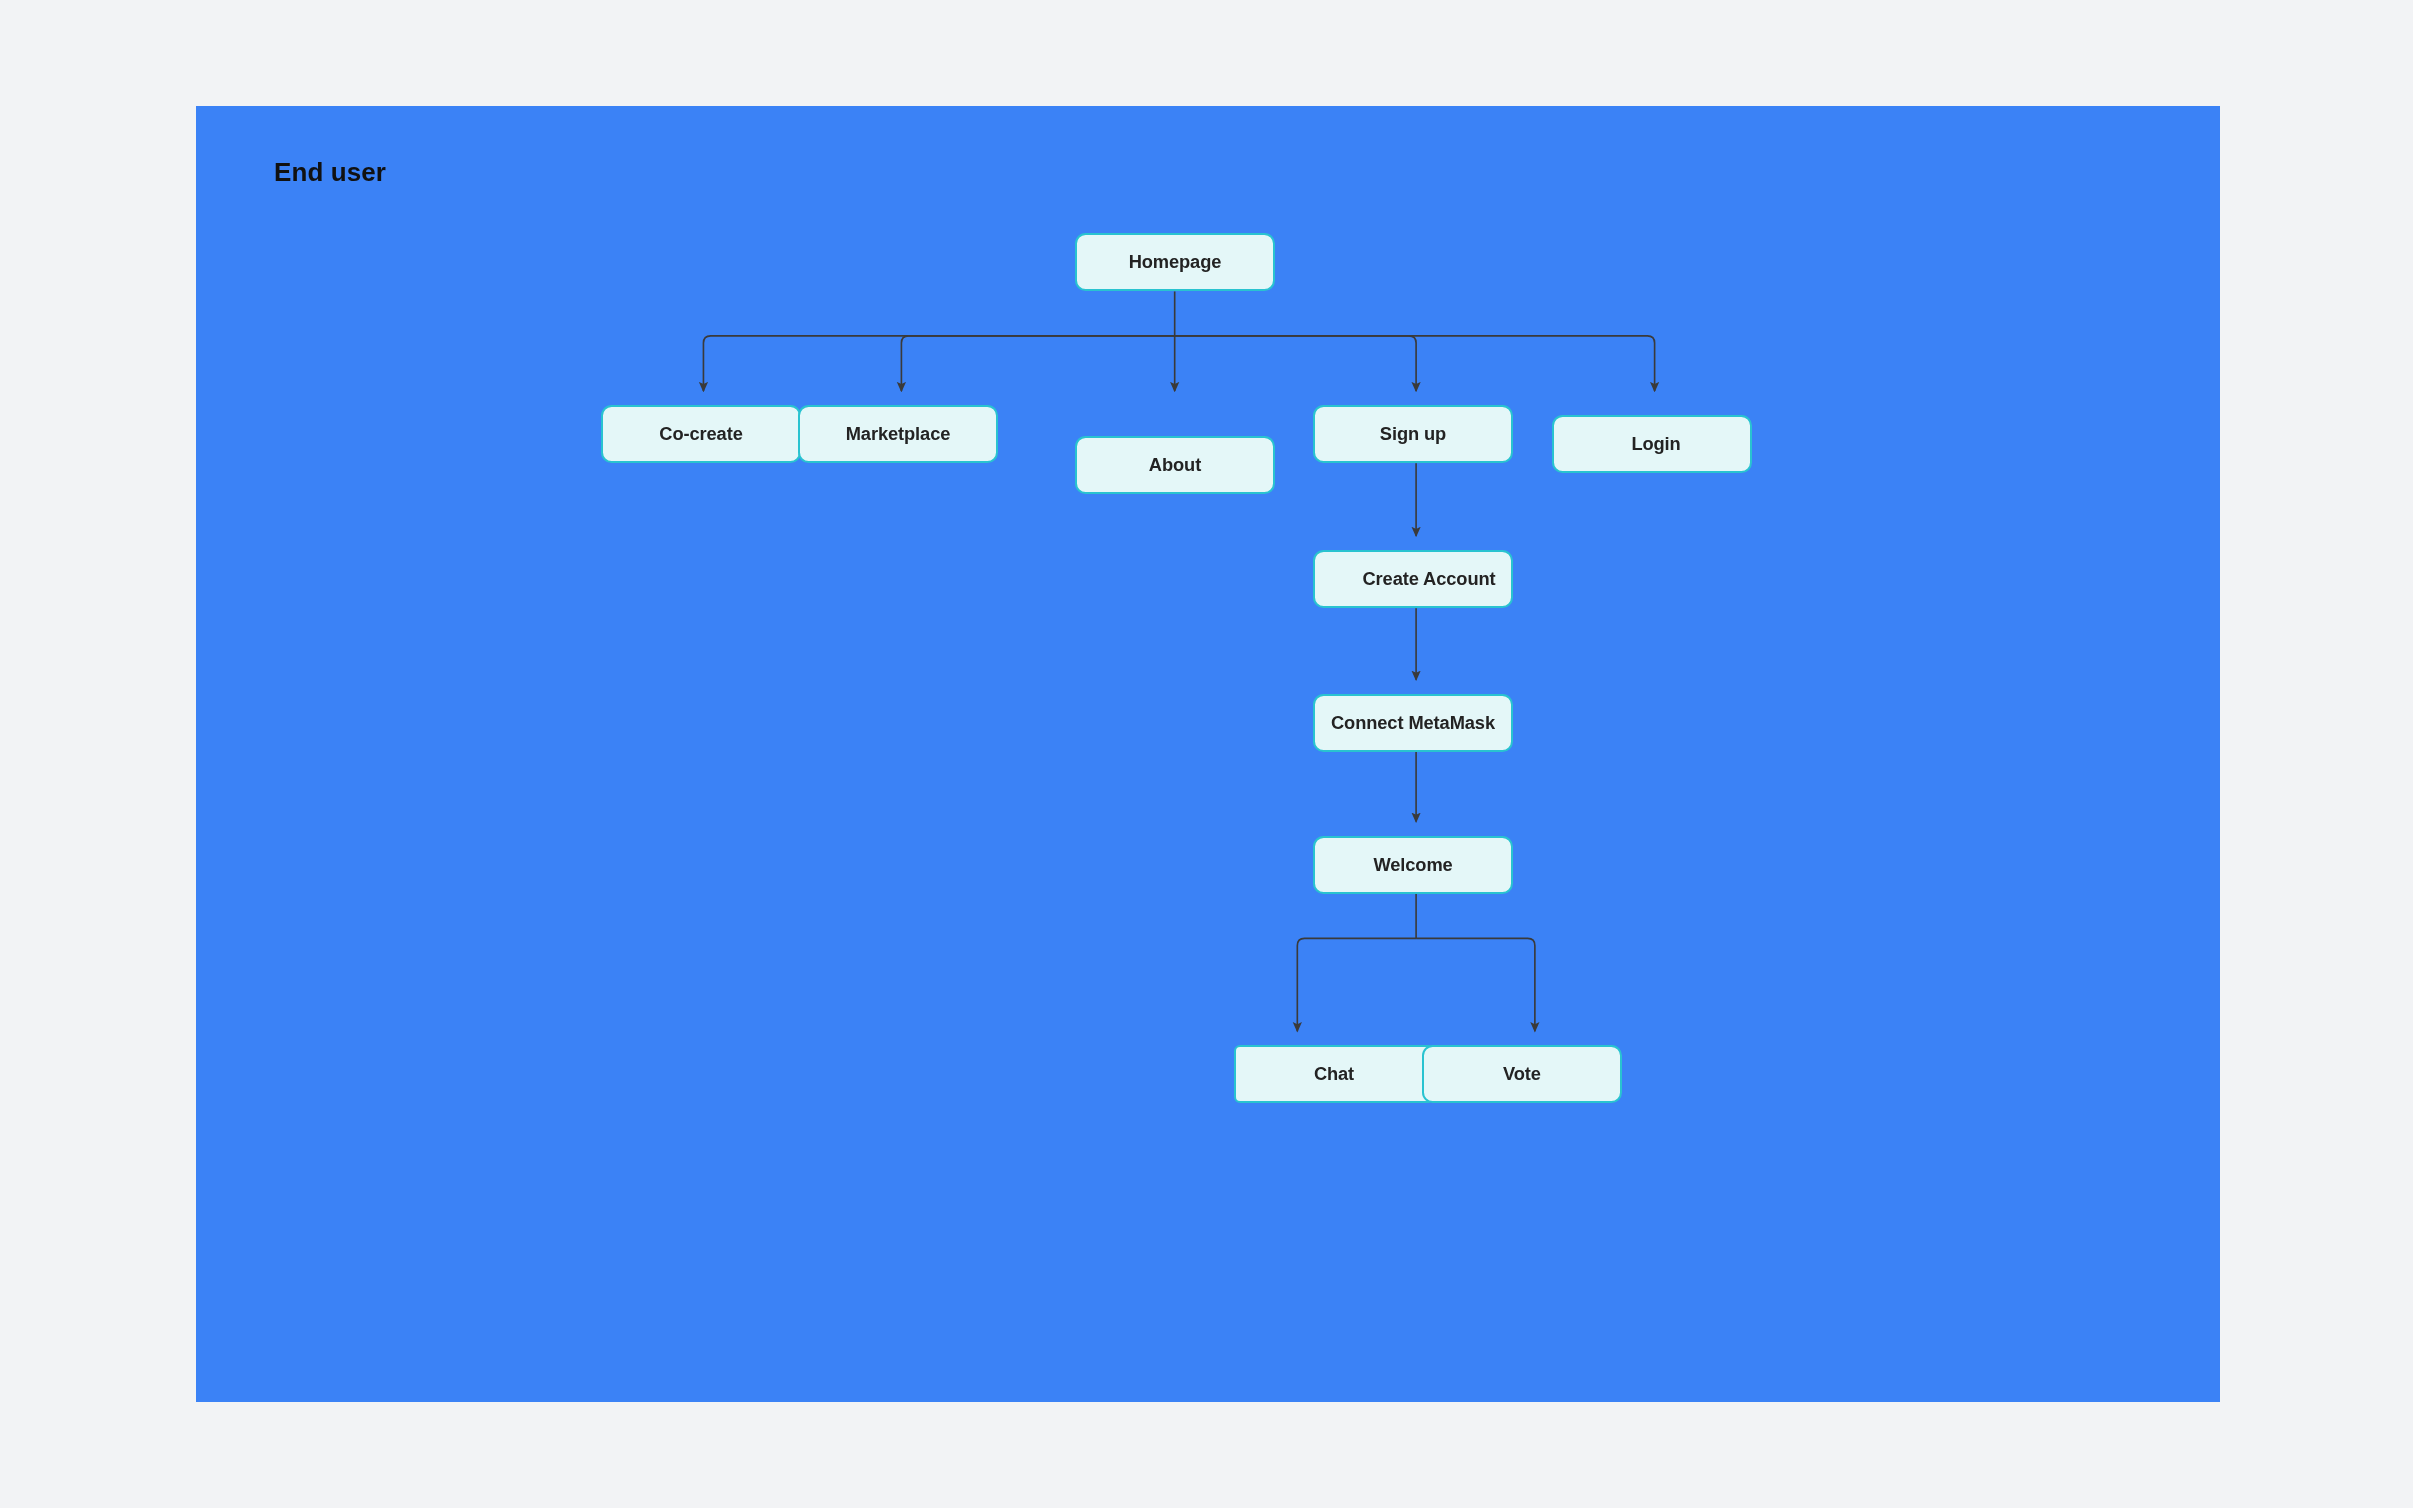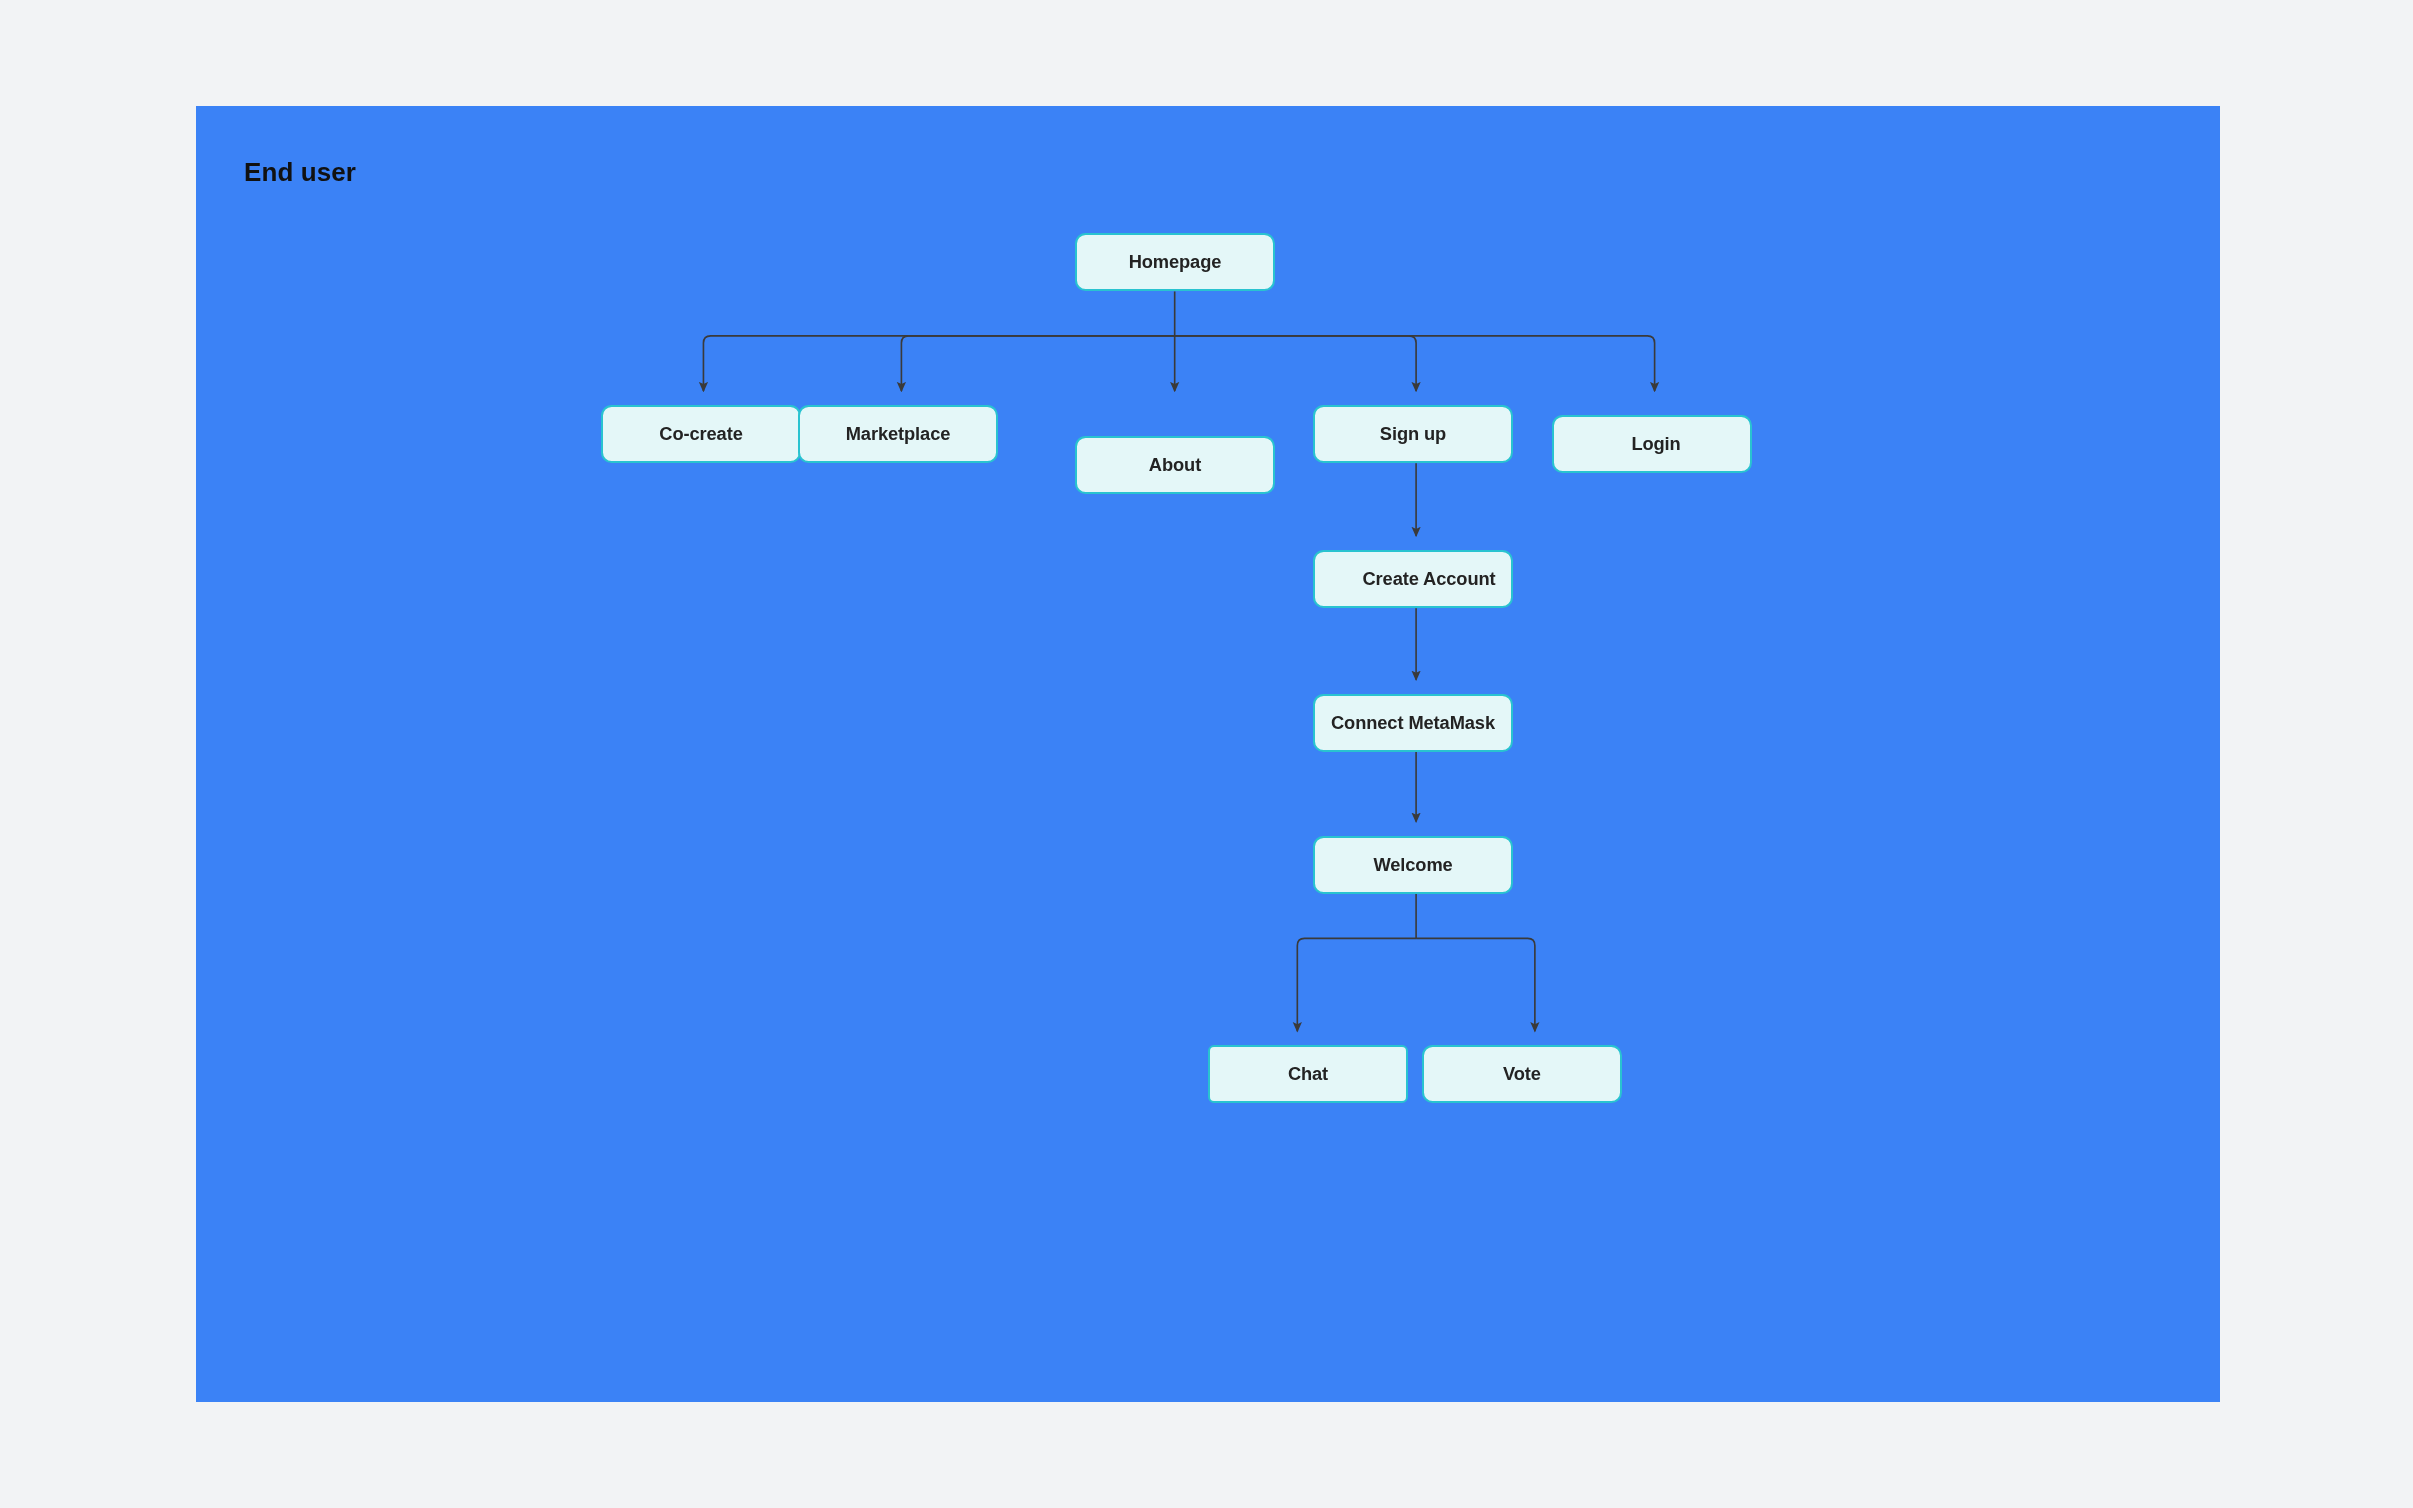--- a/index.html
+++ b/index.html
@@ -10,21 +10,21 @@
     overflow:hidden;
   }
   #canvas-panel{
     position:absolute;
     left:196px; top:106px;
     width:2024px; height:1296px;
     background:#3b82f6;
   }
   #diagram-title{
     position:absolute;
-    left:244px; top:157px;
+    left:274px; top:157px;
     font-size:26px;
     font-weight:bold;
     color:#111111;
     letter-spacing:0.1px;
     white-space:nowrap;
   }
   .node{
     position:absolute;
     box-sizing:border-box;
     width:200px; height:58px;
@@ -113,21 +113,21 @@
   </div>
 
   <div class="node" style="left:1117px; top:588px;">
     <span>Connect MetaMask</span>
   </div>
 
   <div class="node" style="left:1117px; top:730px;">
     <span>Welcome</span>
   </div>
 
-  <div class="node" style="left:1012px; top:939px;border-radius:6px;">
+  <div class="node" style="left:1038px; top:939px;border-radius:6px;">
     <span>Chat</span>
   </div>
 
   <div class="node" style="left:1226px; top:939px;">
     <span>Vote</span>
   </div>
 
 </div>
 
 <div id="diagram-title">End user</div>

